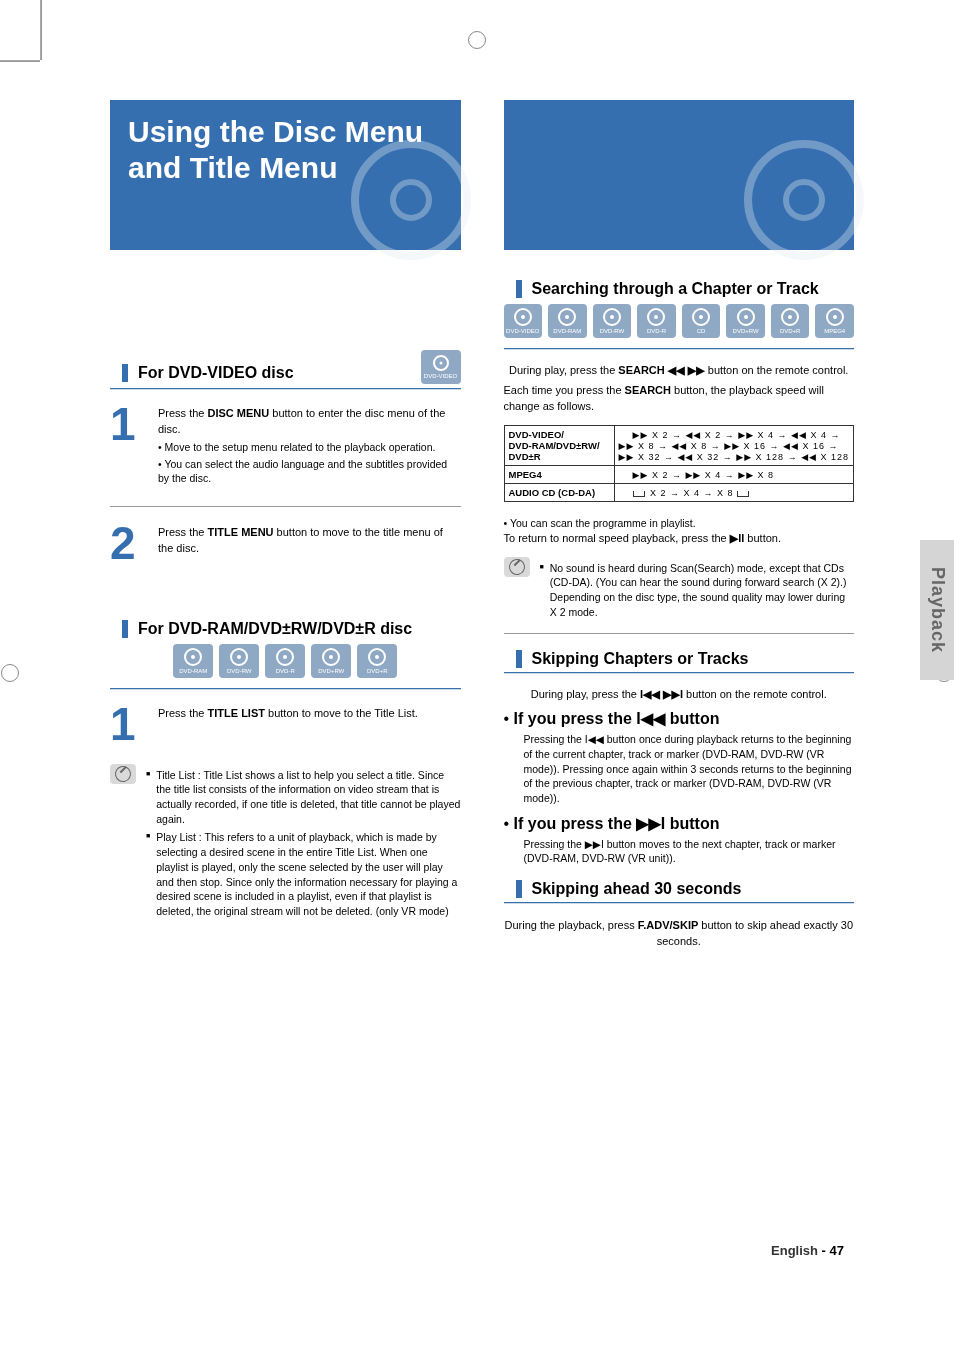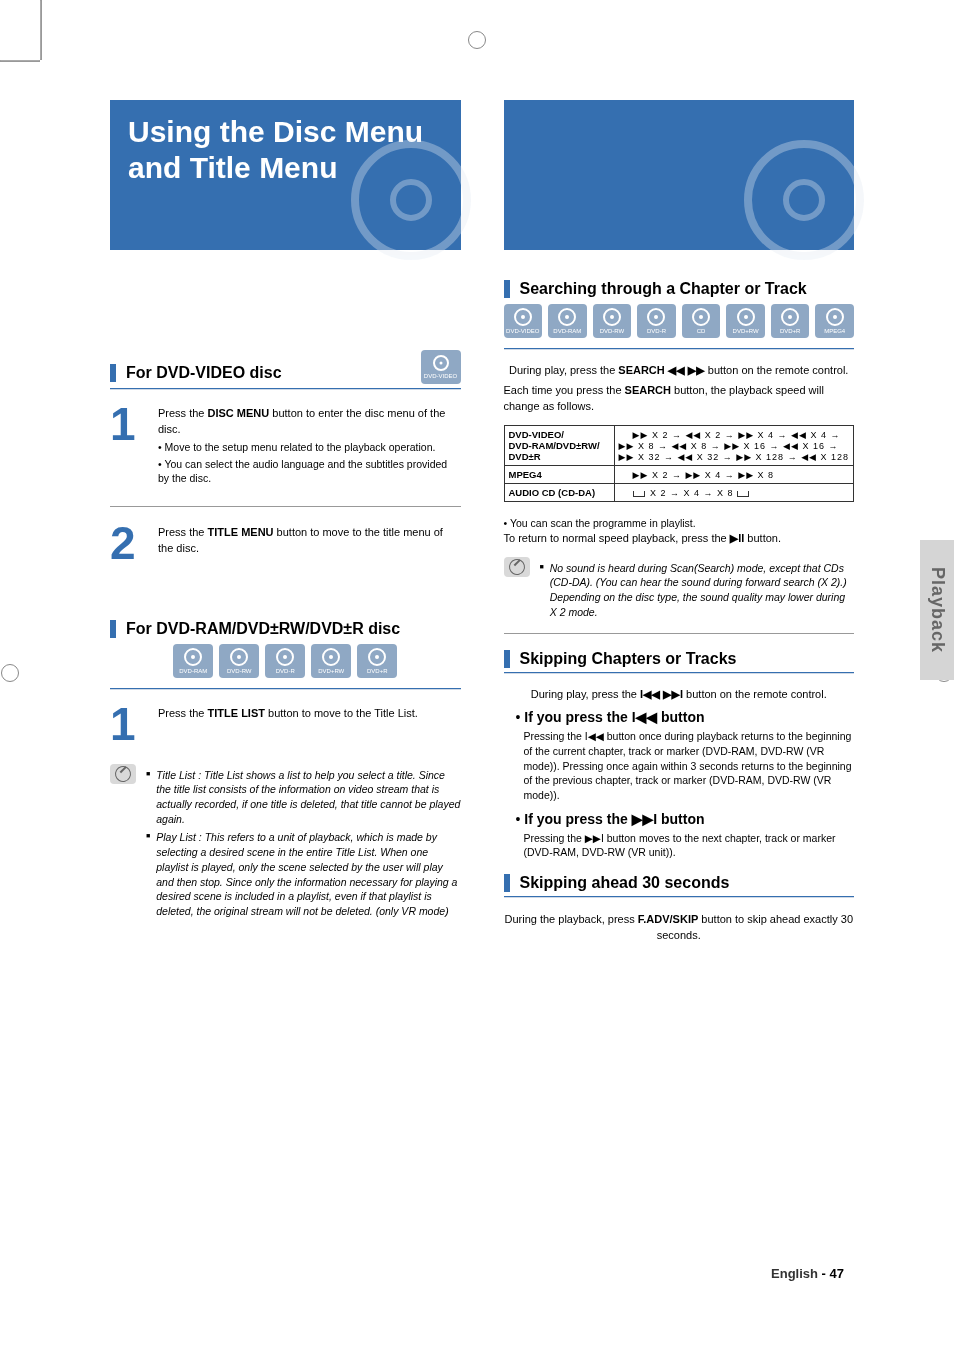--- a/index.html
+++ b/index.html
@@ -71,21 +71,21 @@
     border-radius: 50%;
     transform: translate(-50%, -50%);
   }
   .spacer-tall { height: 70px; }
   .sub-heading {
     display: flex;
     align-items: center;
     gap: 10px;
     font-size: 16px;
     font-weight: bold;
-    margin: 14px 0 2px;
+    margin: 14px 12px 2px;
   }
   .sub-heading .bar {
     width: 6px; height: 18px; background: #356fb0;
   }
   .sub-rule {
     height: 2px;
     background: linear-gradient(to bottom, #356fb0 0, #356fb0 1px, #cfd9e6 1px, #cfd9e6 2px);
     margin: 4px 0 14px;
   }
   .badge-row { display: flex; gap: 6px; margin: 6px 0 10px; }
@@ -147,21 +147,20 @@
     line-height: 1.45;
     flex: 1;
   }
   .step-body .act { font-weight: bold; font-size: 11px; }
   .step-body p { margin: 2px 0; }
   .hr-thin { border: 0; border-top: 1px solid #999; margin: 8px 0 16px; }
   .note-row {
     display: flex;
     gap: 10px;
     margin: 10px 0;
-    font-style: italic;
   }
   .note-icon {
     width: 26px; height: 20px;
     background: #d9d9d9;
     border-radius: 4px;
     display: flex; align-items:center; justify-content:center;
     font-size: 14px;
     color: #555;
     flex-shrink: 0;
     position: relative;
@@ -221,28 +220,28 @@
     display: flex;
     align-items: center;
     justify-content: center;
     writing-mode: vertical-rl;
     font-weight: bold;
     font-size: 18px;
     letter-spacing: 1px;
   }
   .footer {
     position: absolute;
-    bottom: 64px;
+    bottom: 87px;
     right: 110px;
     font-size: 13px;
     font-weight: bold;
   }
   .footer .pg { color: #000; }
   .footer .lbl { color: #333; }
-  .press-line { font-size: 14px; margin: 8px 12px 4px; }
+  .press-line { font-size: 16px; margin: 8px 0 4px; }
   .press-line b { font-weight: bold; }
   .press-sub { font-size: 10.5px; line-height: 1.4; margin-left: 20px; margin-bottom: 8px; }
   .search-line { font-size: 11px; text-align: center; margin: 10px 0 6px; }
   .search-line b { font-weight: bold; }
   .center-small { text-align: center; font-size: 11px; margin: 8px 0; }
   .cell-arrows { letter-spacing: 1px; white-space: nowrap; font-size: 9px; margin-left: 14px; }
   .box-arrow {
     display: inline-block;
     border: 1px solid #333;
     border-top: 0;

